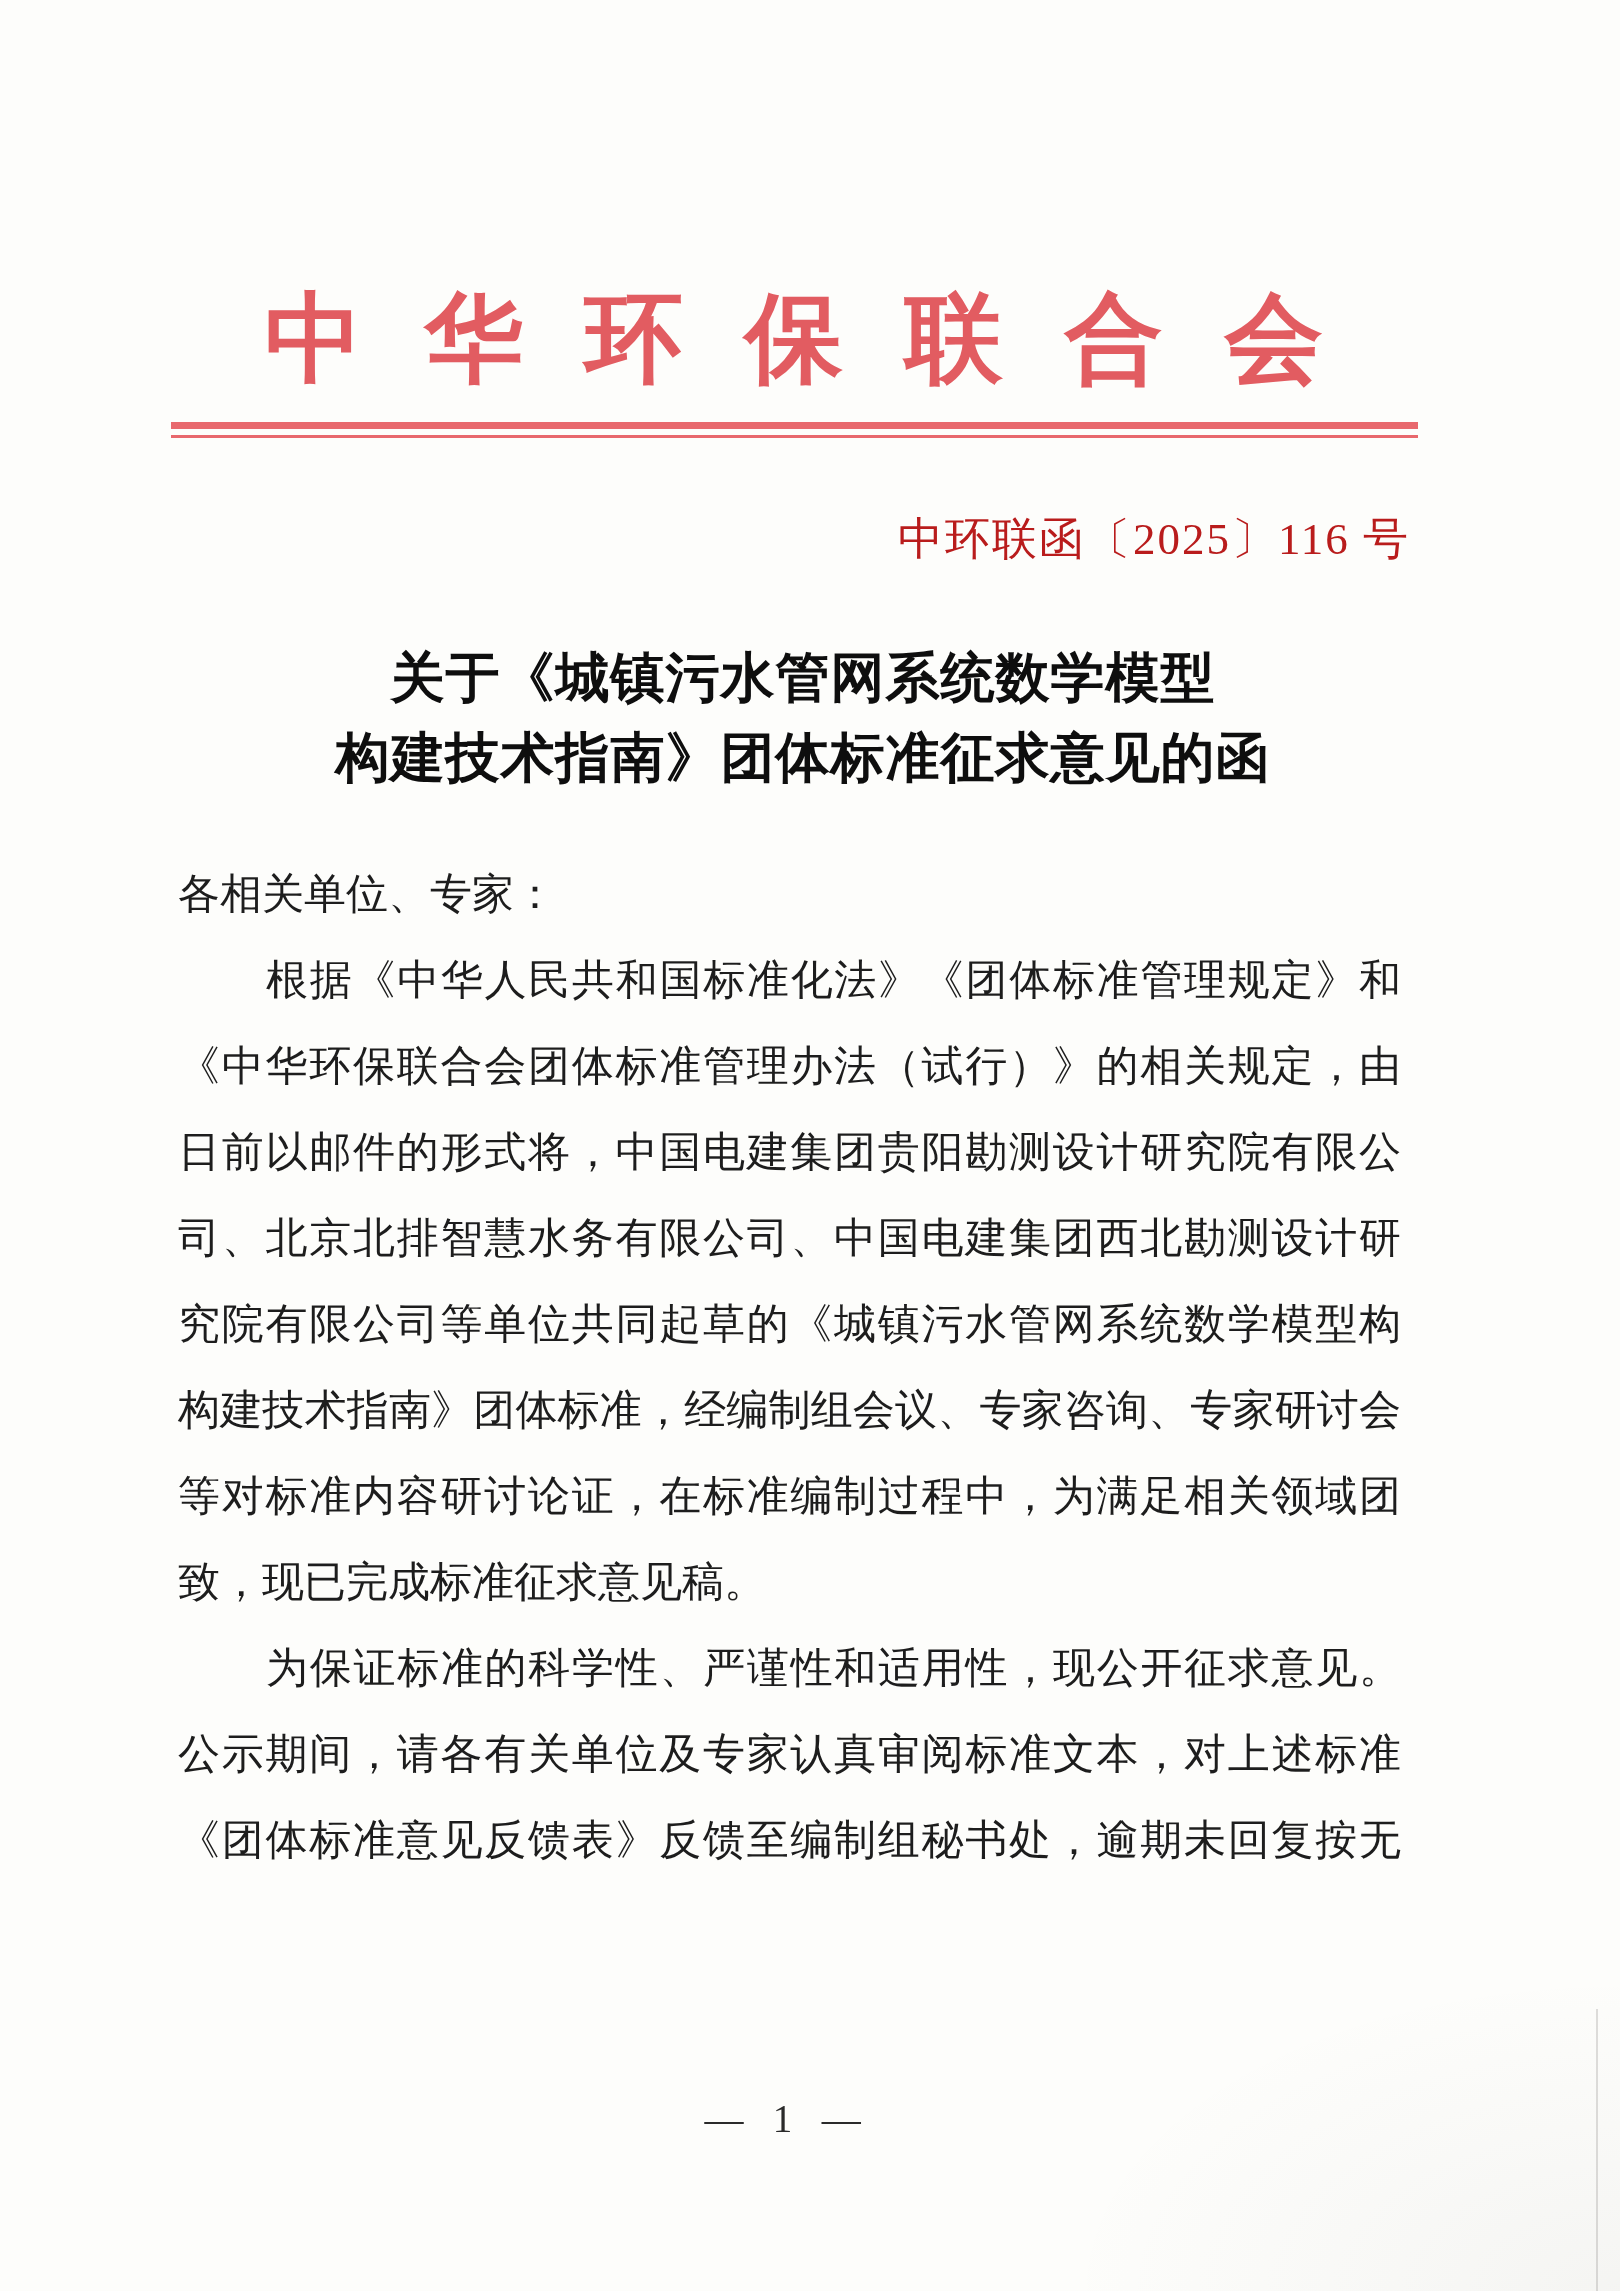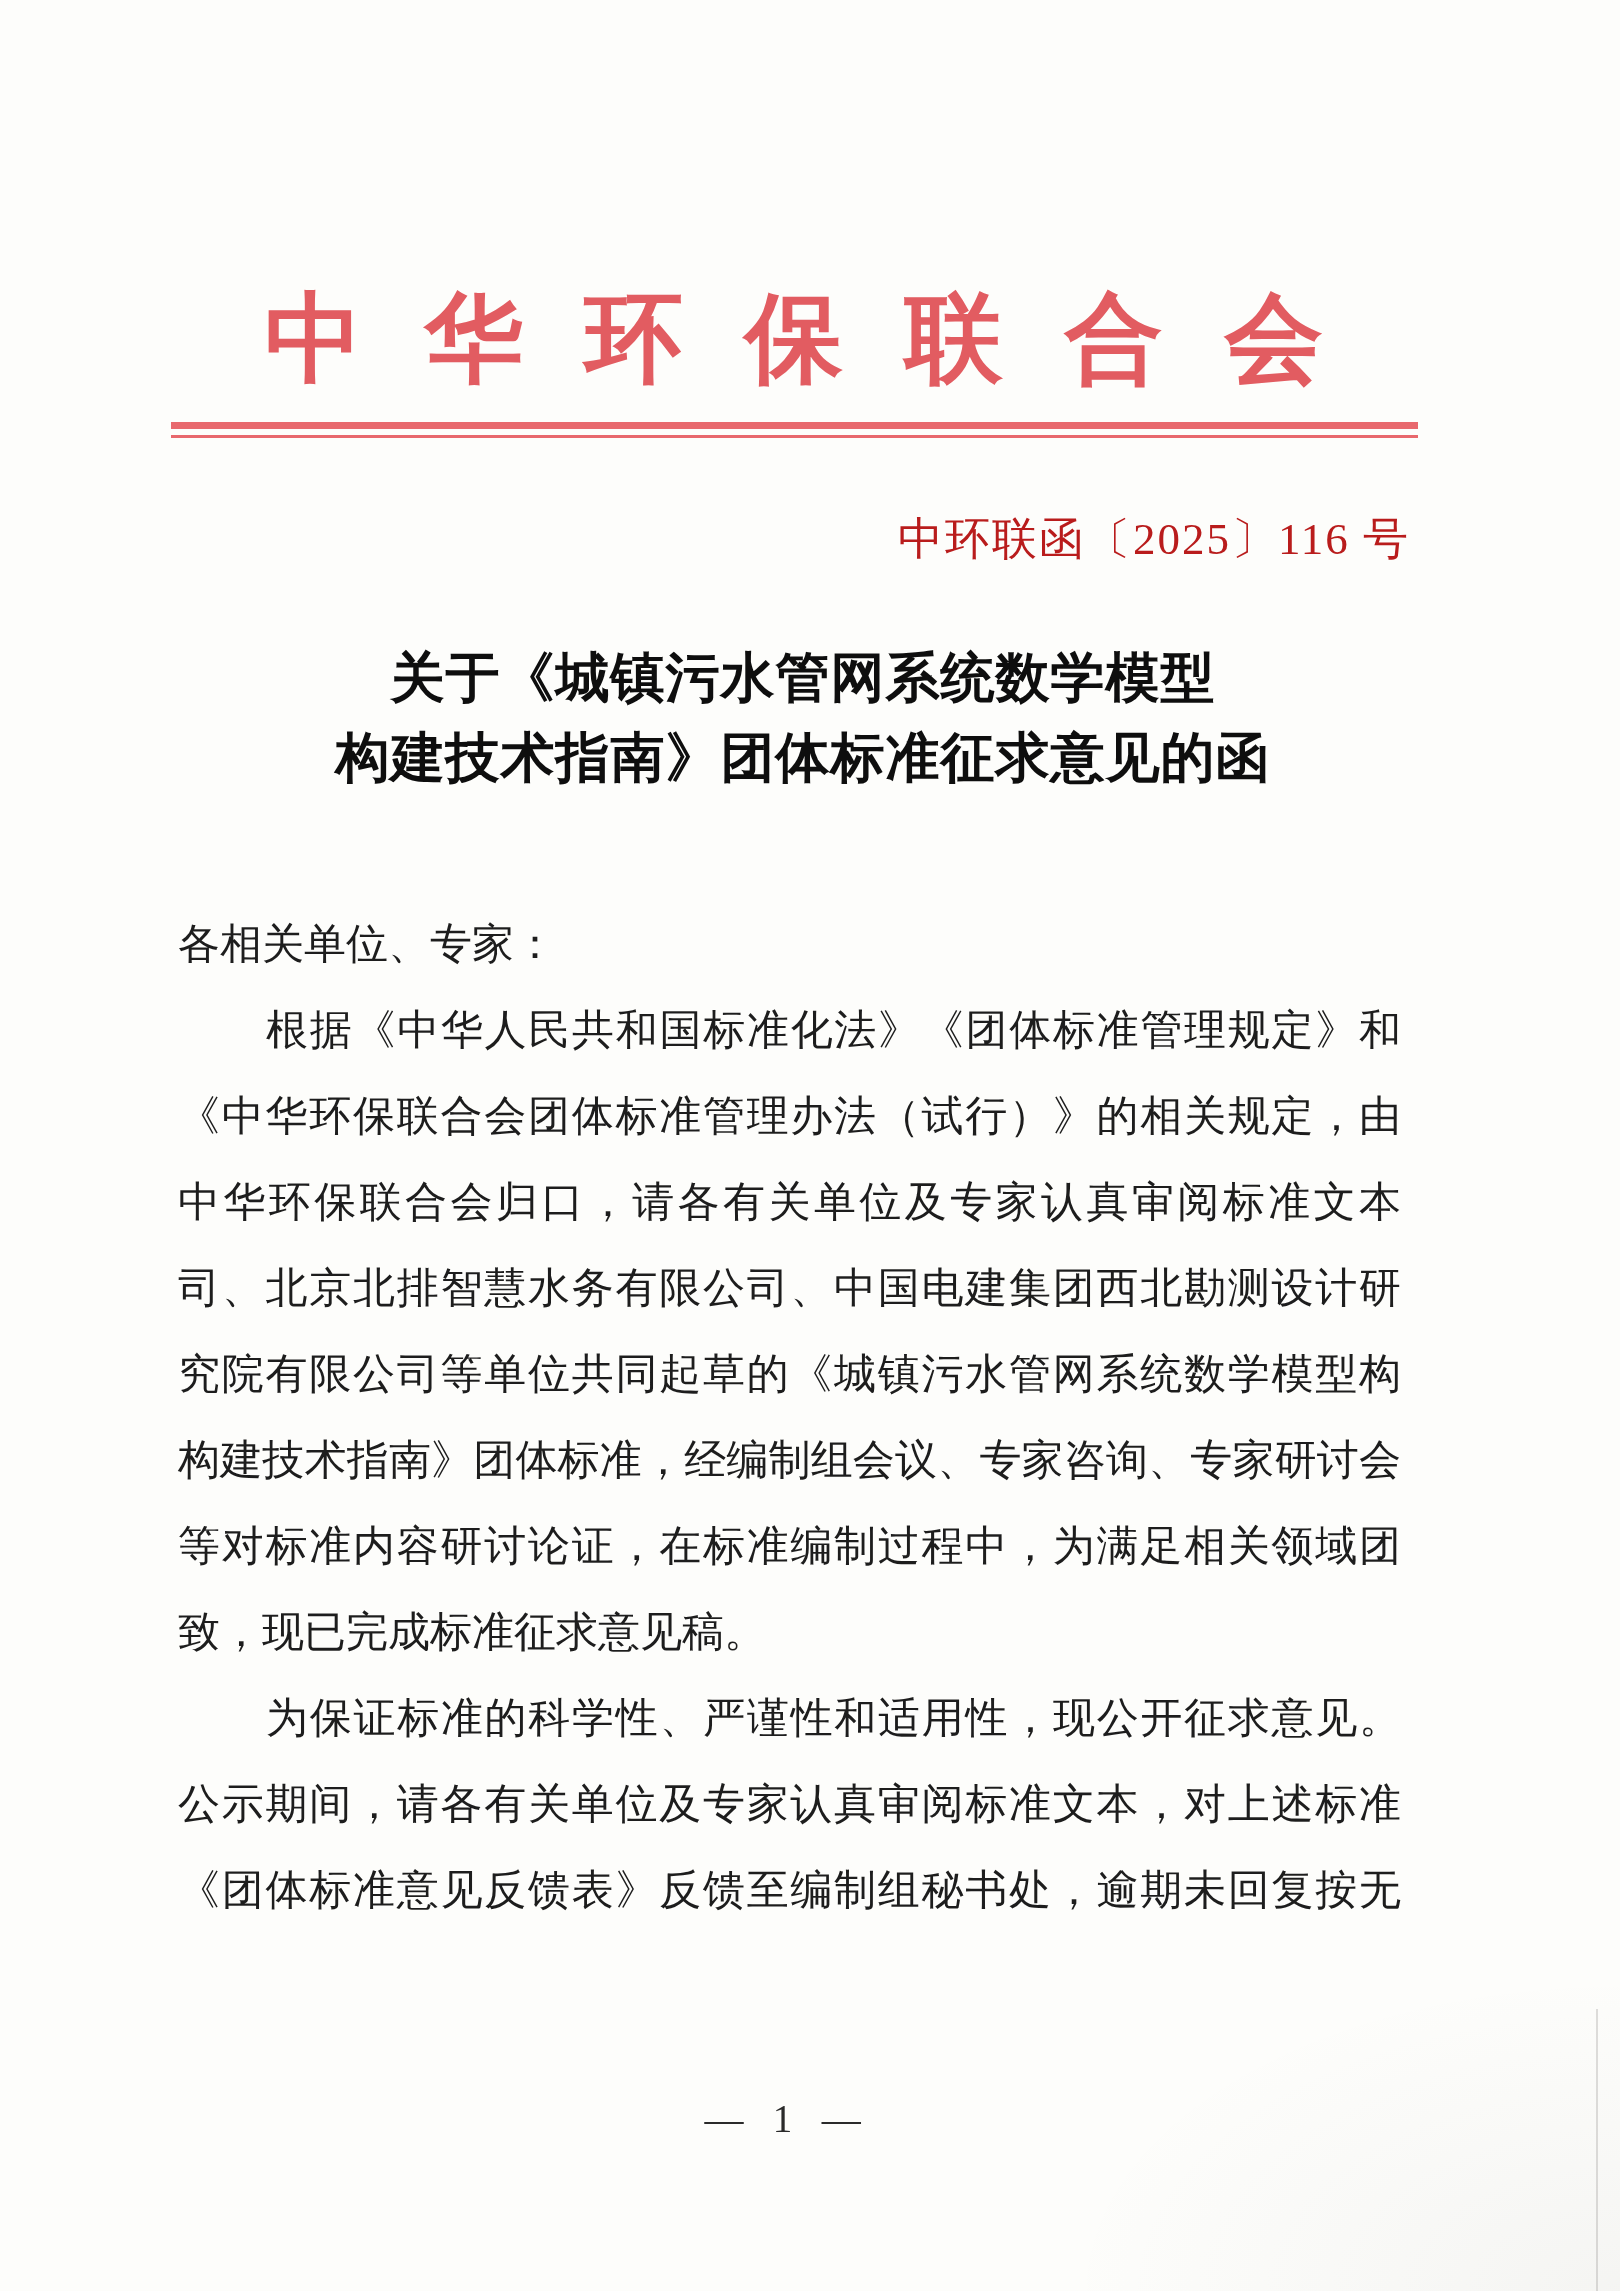--- a/index.html
+++ b/index.html
@@ -58,21 +58,21 @@
     text-align: center;
     font-size: 54px;
     line-height: 80px;
     font-weight: bold;
     color: #0e0e0e;
     letter-spacing: 1px;
   }
   
   .body-block {
     position: absolute;
-    left: 178px; top: 901px;
+    left: 178px; top: 851px;
     width: 1223px;
     font-size: 42px;
     color: #1d1d1d;
   }
   .ln {
     height: 86px;
     line-height: 86px;
     text-align: left;
     white-space: normal;
   }
@@ -123,21 +123,21 @@
 
   <div class="doc-title">
     <div>关于《城镇污水管网系统数学模型</div>
     <div>构建技术指南》团体标准征求意见的函</div>
   </div>
 
   <div class="body-block">
     <div class="ln">各相关单位、专家：</div>
     <div class="ln ind just">根据《中华人民共和国标准化法》《团体标准管理规定》和</div>
     <div class="ln just">《中华环保联合会团体标准管理办法（试行）》的相关规定，由</div>
-    <div class="ln just">中华环保联合会归口，请各有关单位及专家认真审阅标准文本</div>
+    <div class="ln just">日前以邮件的形式将，中国电建集团贵阳勘测设计研究院有限公</div>
     <div class="ln just">司、北京北排智慧水务有限公司、中国电建集团西北勘测设计研</div>
     <div class="ln just">究院有限公司等单位共同起草的《城镇污水管网系统数学模型构</div>
     <div class="ln just">构建技术指南》团体标准，经编制组会议、专家咨询、专家研讨会</div>
     <div class="ln just">等对标准内容研讨论证，在标准编制过程中，为满足相关领域团</div>
     <div class="ln">致，现已完成标准征求意见稿。</div>
     <div class="ln ind just">为保证标准的科学性、严谨性和适用性，现公开征求意见。</div>
     <div class="ln just">公示期间，请各有关单位及专家认真审阅标准文本，对上述标准</div>
     <div class="ln just">《团体标准意见反馈表》反馈至编制组秘书处，逾期未回复按无</div>
   </div>
 

